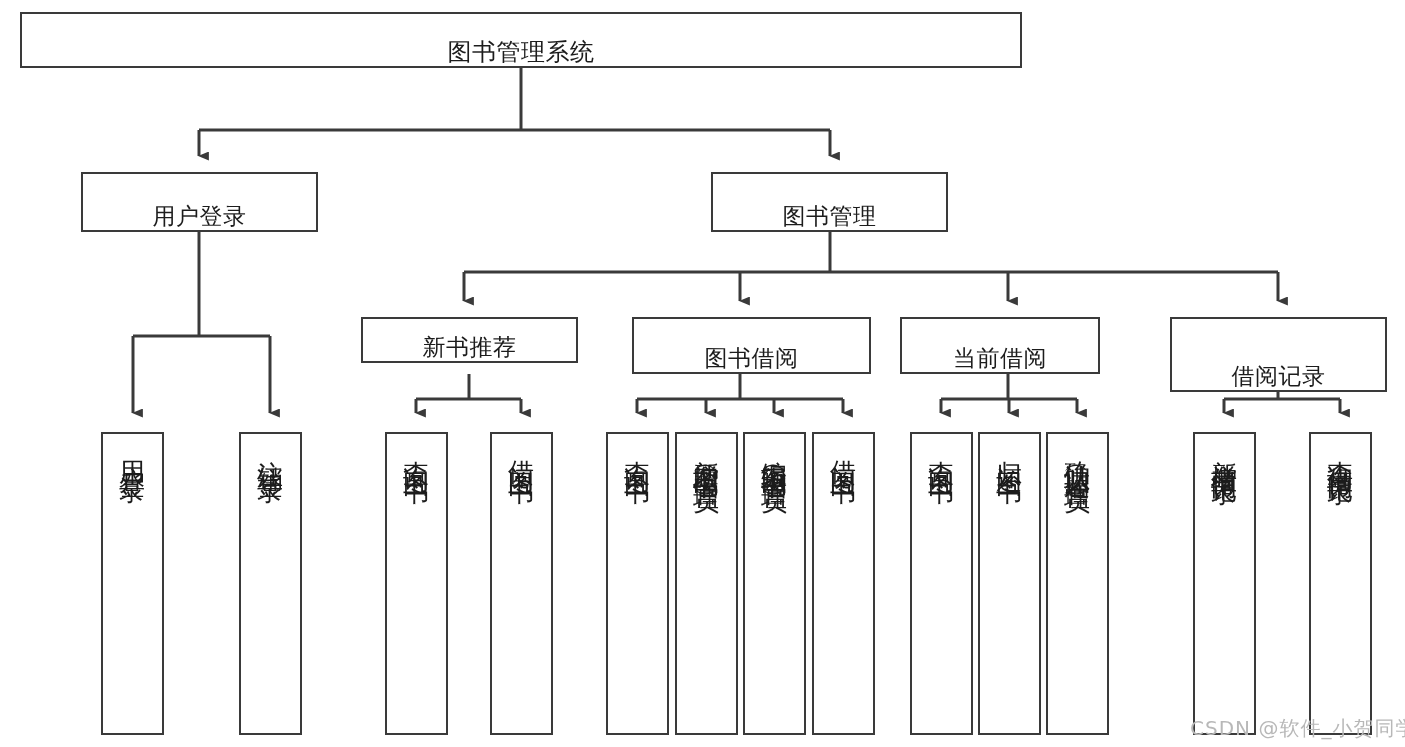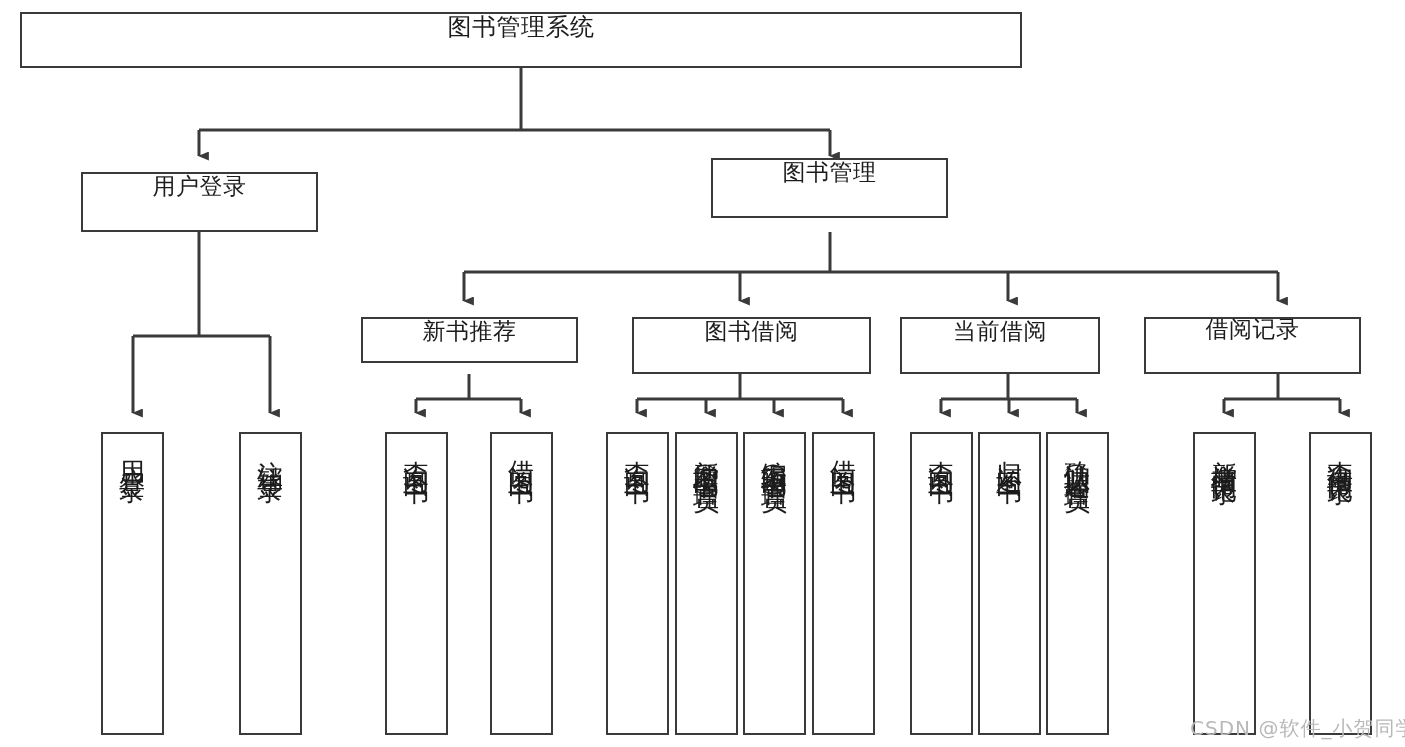--- a/index.html
+++ b/index.html
@@ -25,21 +25,21 @@
     width: 1405px;
     height: 747px;
     pointer-events: none;
   }
   .node {
     position: absolute;
     box-sizing: border-box;
     border: 2px solid #3a3a3a;
     background: #ffffff;
     display: flex;
-    align-items: flex-start;
+    align-items: flex-end;
     justify-content: center;
     color: #1c1c1c;
   }
   .node-label {
     display: block;
     text-align: center;
     line-height: 1.12;
     letter-spacing: 0.5px;
   }
   
@@ -129,34 +129,34 @@
     </g>
   </svg>
 
   <div class="node horiz root" style="left:20px; top:12px; width:1002px; height:56px;">
     <span class="node-label">图书管理系统</span>
   </div>
 
   <div class="node horiz" style="left:81px; top:172px; width:237px; height:60px;">
     <span class="node-label">用户登录</span>
   </div>
-  <div class="node horiz" style="left:711px; top:158px; width:237px; height:60px;">
+  <div class="node horiz" style="left:711px; top:172px; width:237px; height:60px;">
     <span class="node-label">图书管理</span>
   </div>
 
   <div class="node horiz" style="left:361px; top:317px; width:217px; height:46px;">
     <span class="node-label">新书推荐</span>
   </div>
   <div class="node horiz" style="left:632px; top:317px; width:239px; height:57px;">
     <span class="node-label">图书借阅</span>
   </div>
   <div class="node horiz" style="left:900px; top:317px; width:200px; height:57px;">
     <span class="node-label">当前借阅</span>
   </div>
-  <div class="node horiz" style="left:1144px; top:317px; width:217px; height:57px;font-family:Liberation Mono, monospace;">
+  <div class="node horiz" style="left:1170px; top:317px; width:217px; height:75px;">
     <span class="node-label">借阅记录</span>
   </div>
 
   <div class="node vert" style="left:101px; top:432px; width:63px; height:303px;">
     <span class="node-label">用户登录</span>
   </div>
   <div class="node vert" style="left:239px; top:432px; width:63px; height:303px;">
     <span class="node-label">注销登录</span>
   </div>
 

